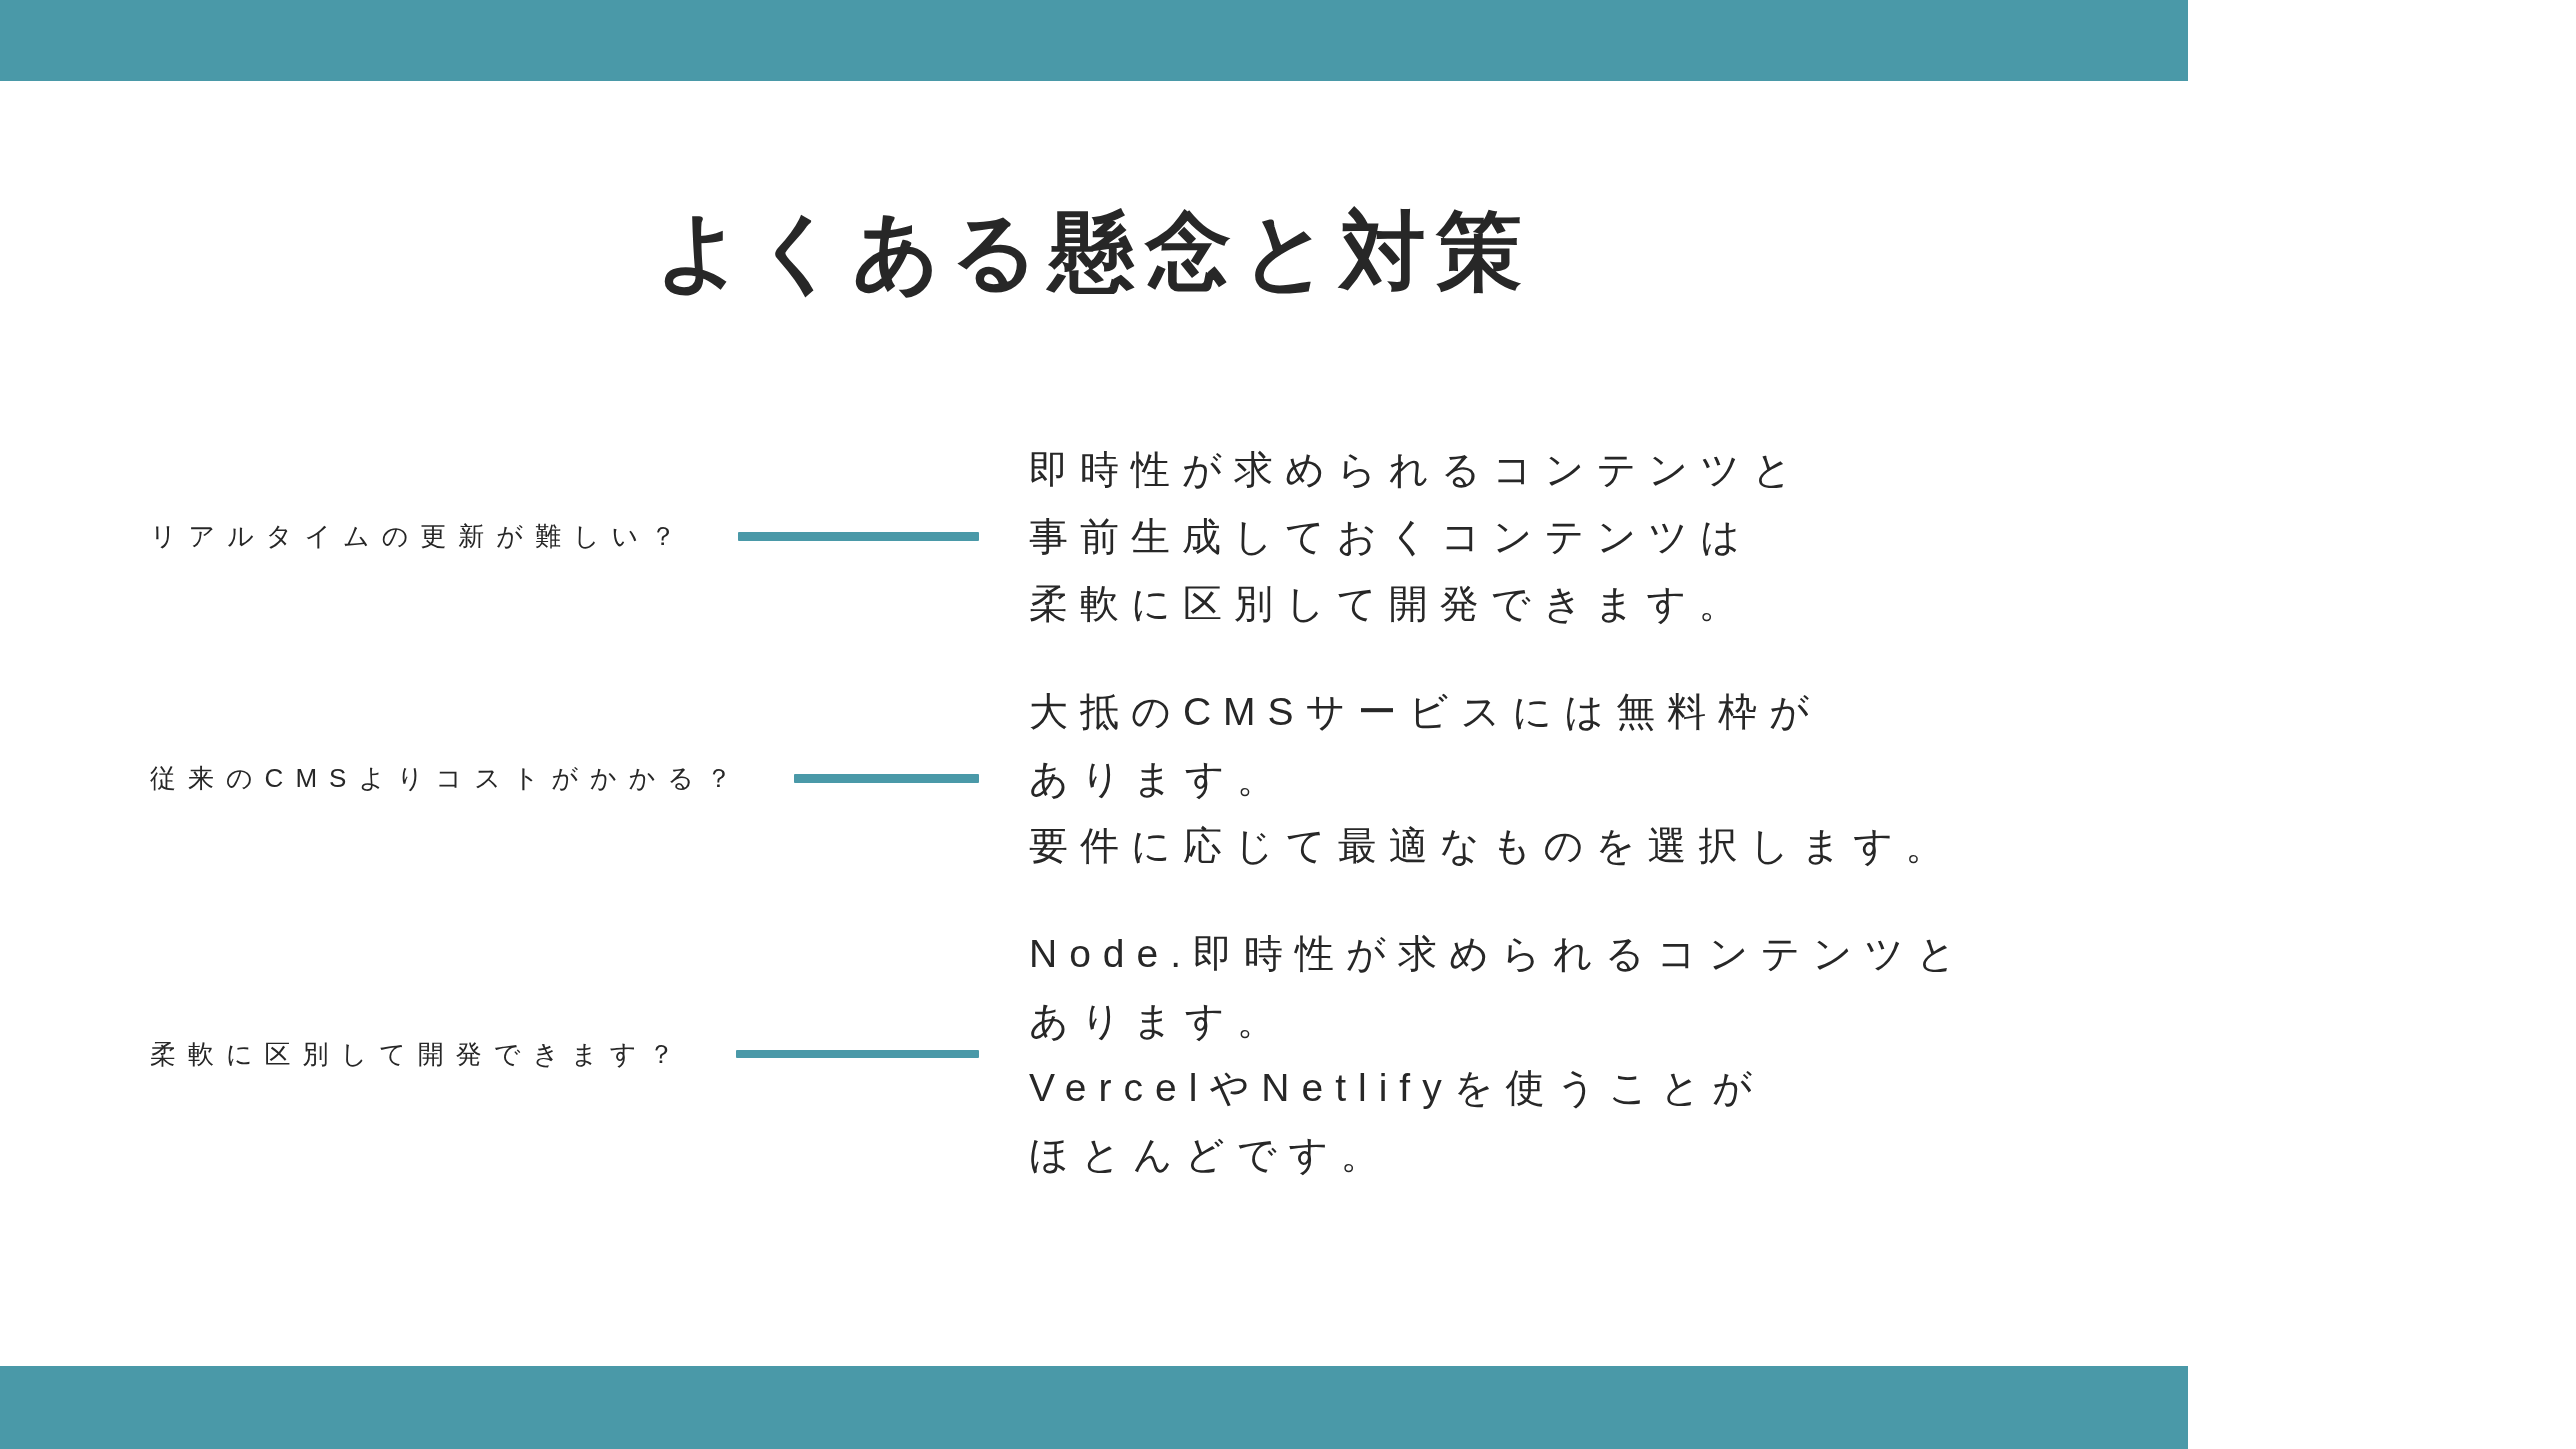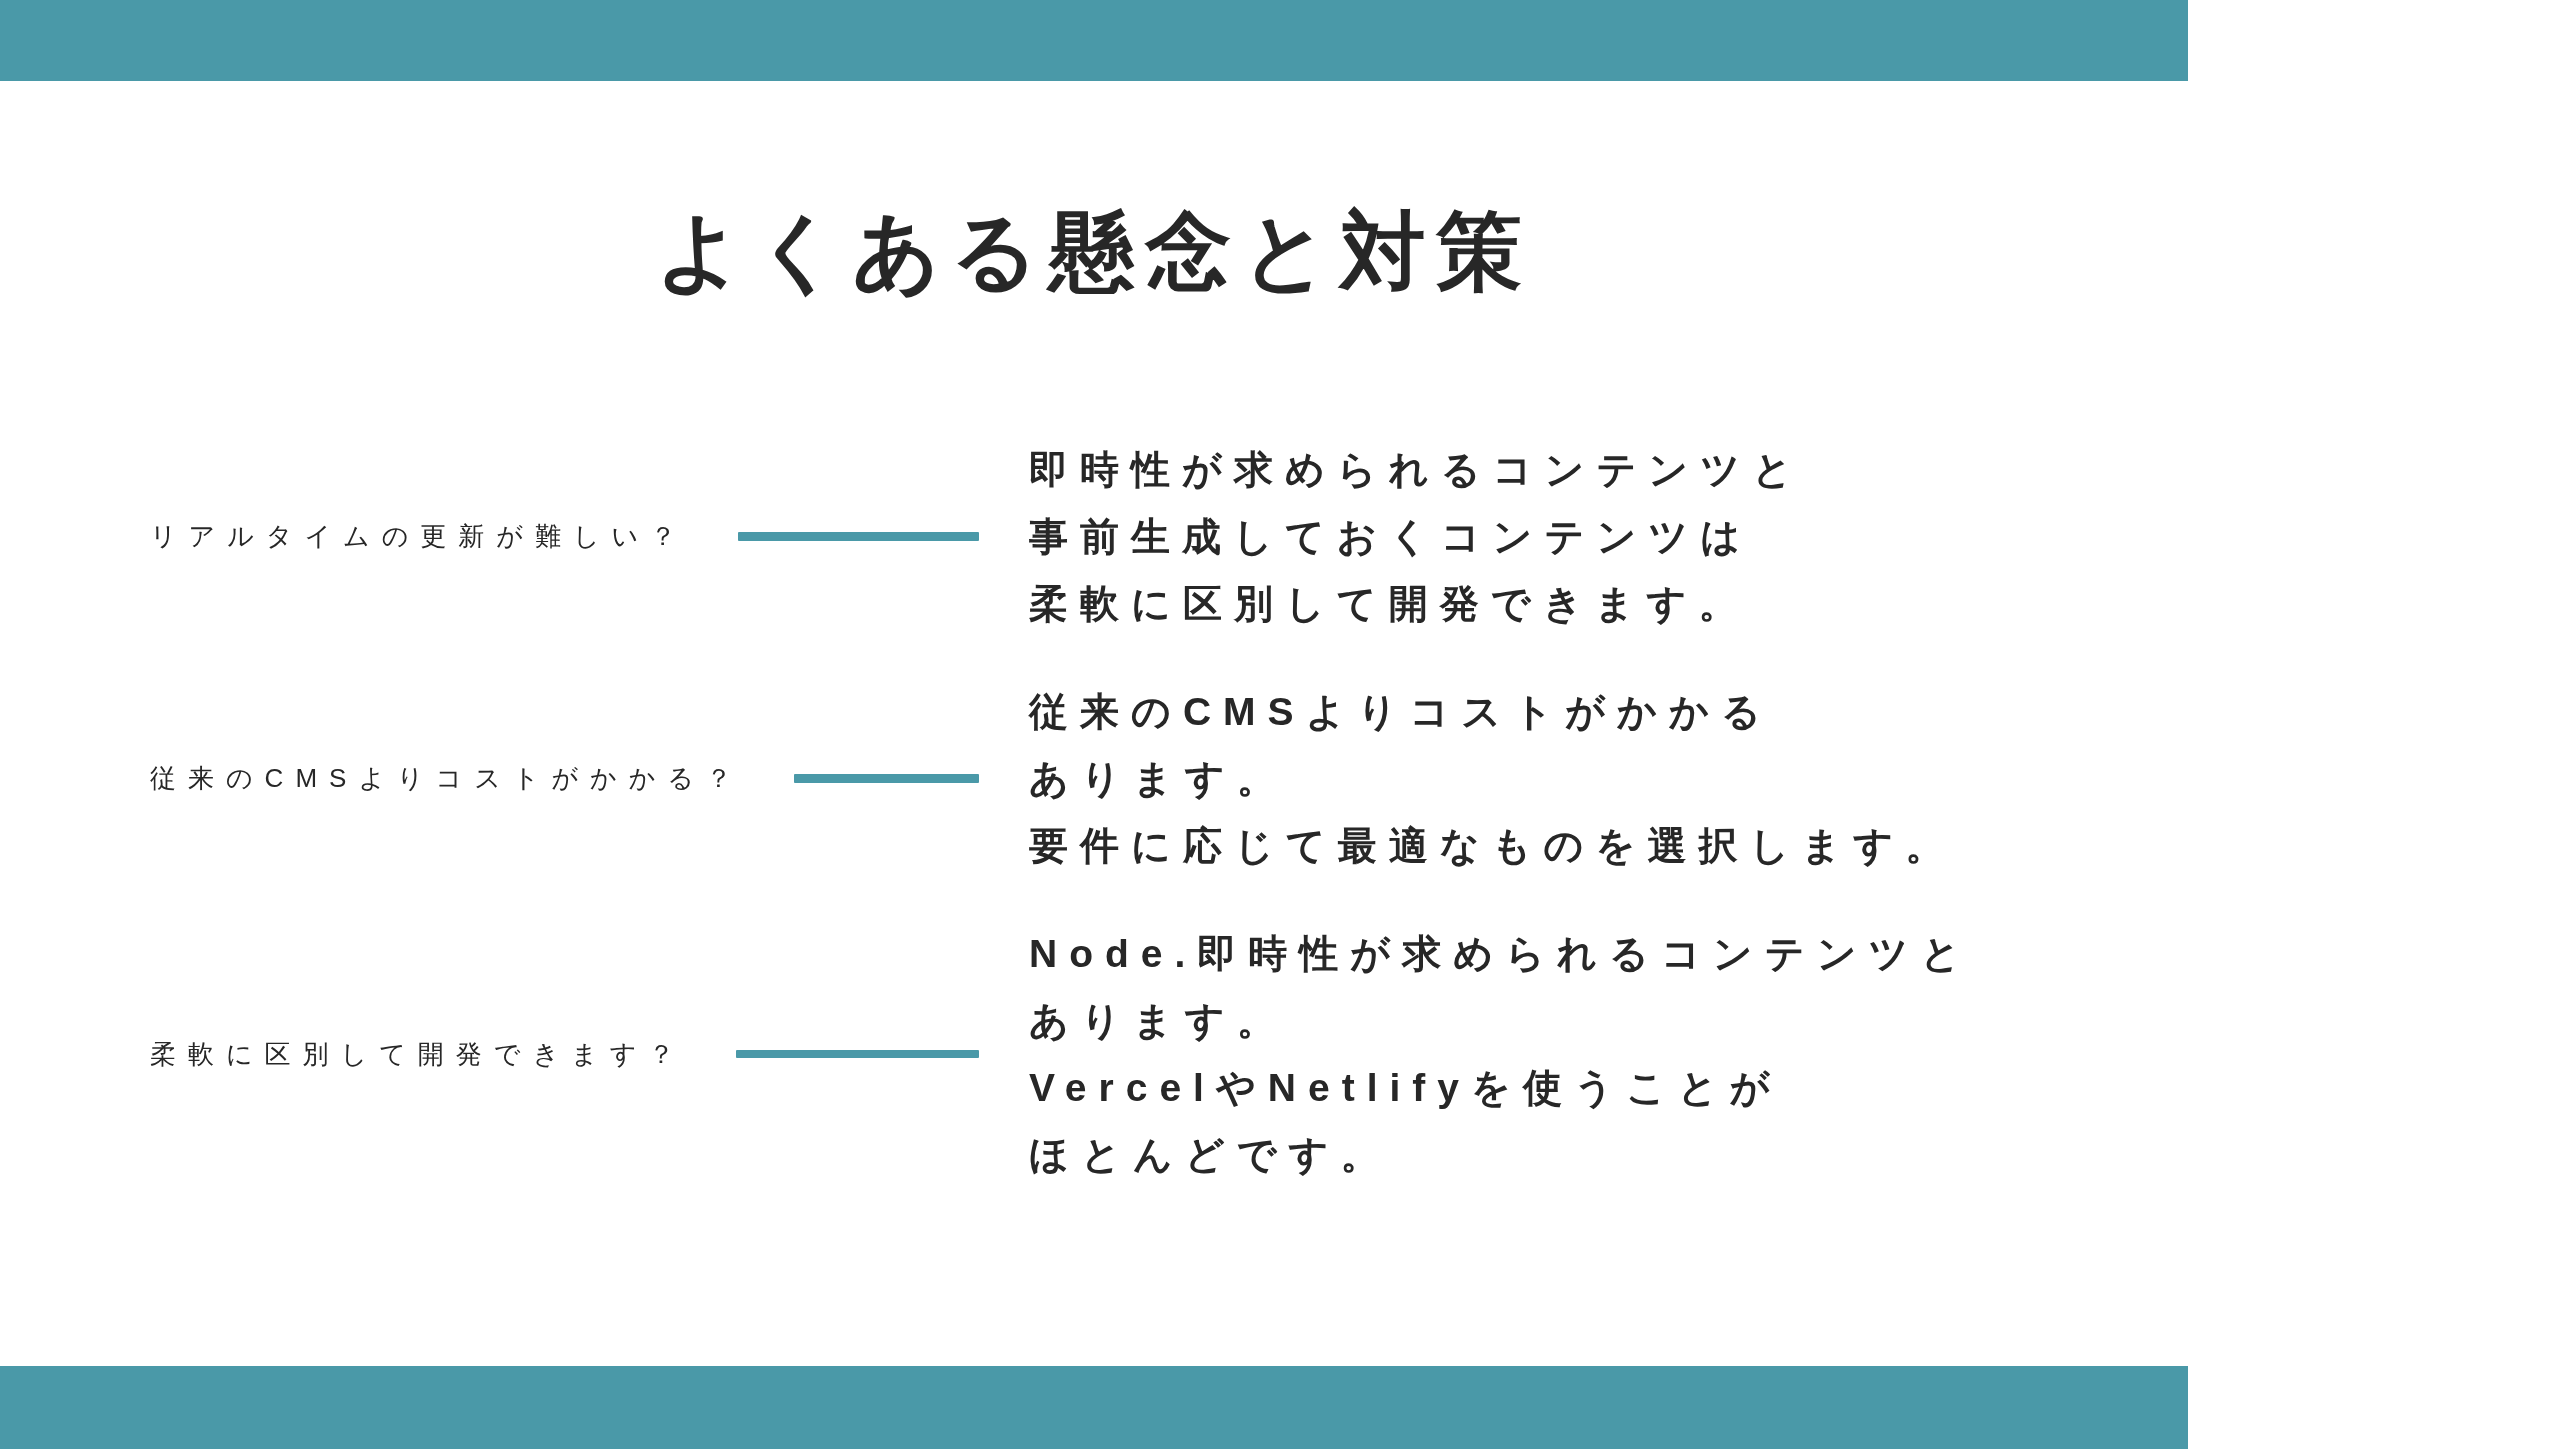--- a/index.html
+++ b/index.html
@@ -60,21 +60,20 @@
     margin: 0 50px;
     border-radius: 0.9px;
   }
   .answer {
     flex: 0 0 1039px;
     width: 1039px;
     font-size: 39px;
     letter-spacing: 12px;
     line-height: 67px;
     white-space: pre-line;
-    font-weight: bold;
   }
 </style>
 </head>
 <body>
 
 <div class="slide" style="color: rgb(39, 39, 39);">
   <div class="bar bar-top" style="background: rgb(74, 153, 168);"></div>
 
   <h1 class="title">よくある懸念と対策</h1>
 
@@ -84,21 +83,21 @@
       <div class="question">リアルタイムの更新が難しい？</div>
       <div class="connector" style="background: rgb(74, 153, 168);"></div>
       <div class="answer">即時性が求められるコンテンツと
 事前生成しておくコンテンツは
 柔軟に区別して開発できます。</div>
     </div>
 
     <div class="qa-row">
       <div class="question">従来のCMSよりコストがかかる？</div>
       <div class="connector" style="background: rgb(74, 153, 168);"></div>
-      <div class="answer">従来のCMSよりコストがかかる
+      <div class="answer">大抵のCMSサービスには無料枠が
 あります。
 要件に応じて最適なものを選択します。</div>
     </div>
 
     <div class="qa-row">
       <div class="question">柔軟に区別して開発できます？</div>
       <div class="connector" style="background: rgb(74, 153, 168);"></div>
       <div class="answer">Node.即時性が求められるコンテンツと
 あります。
 VercelやNetlifyを使うことが

